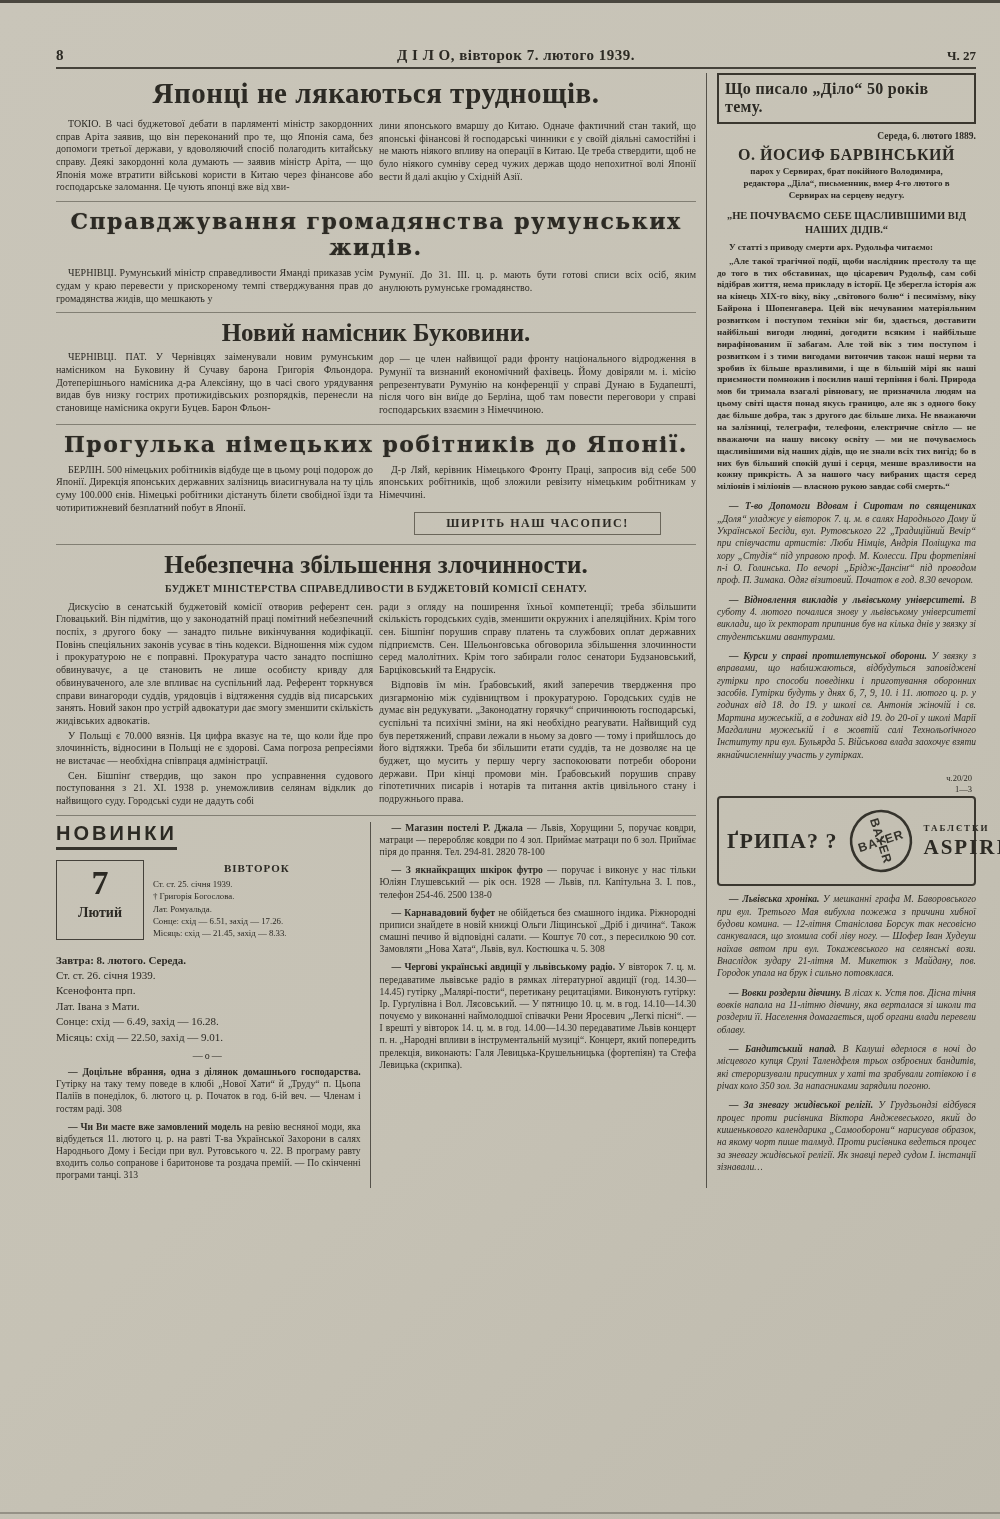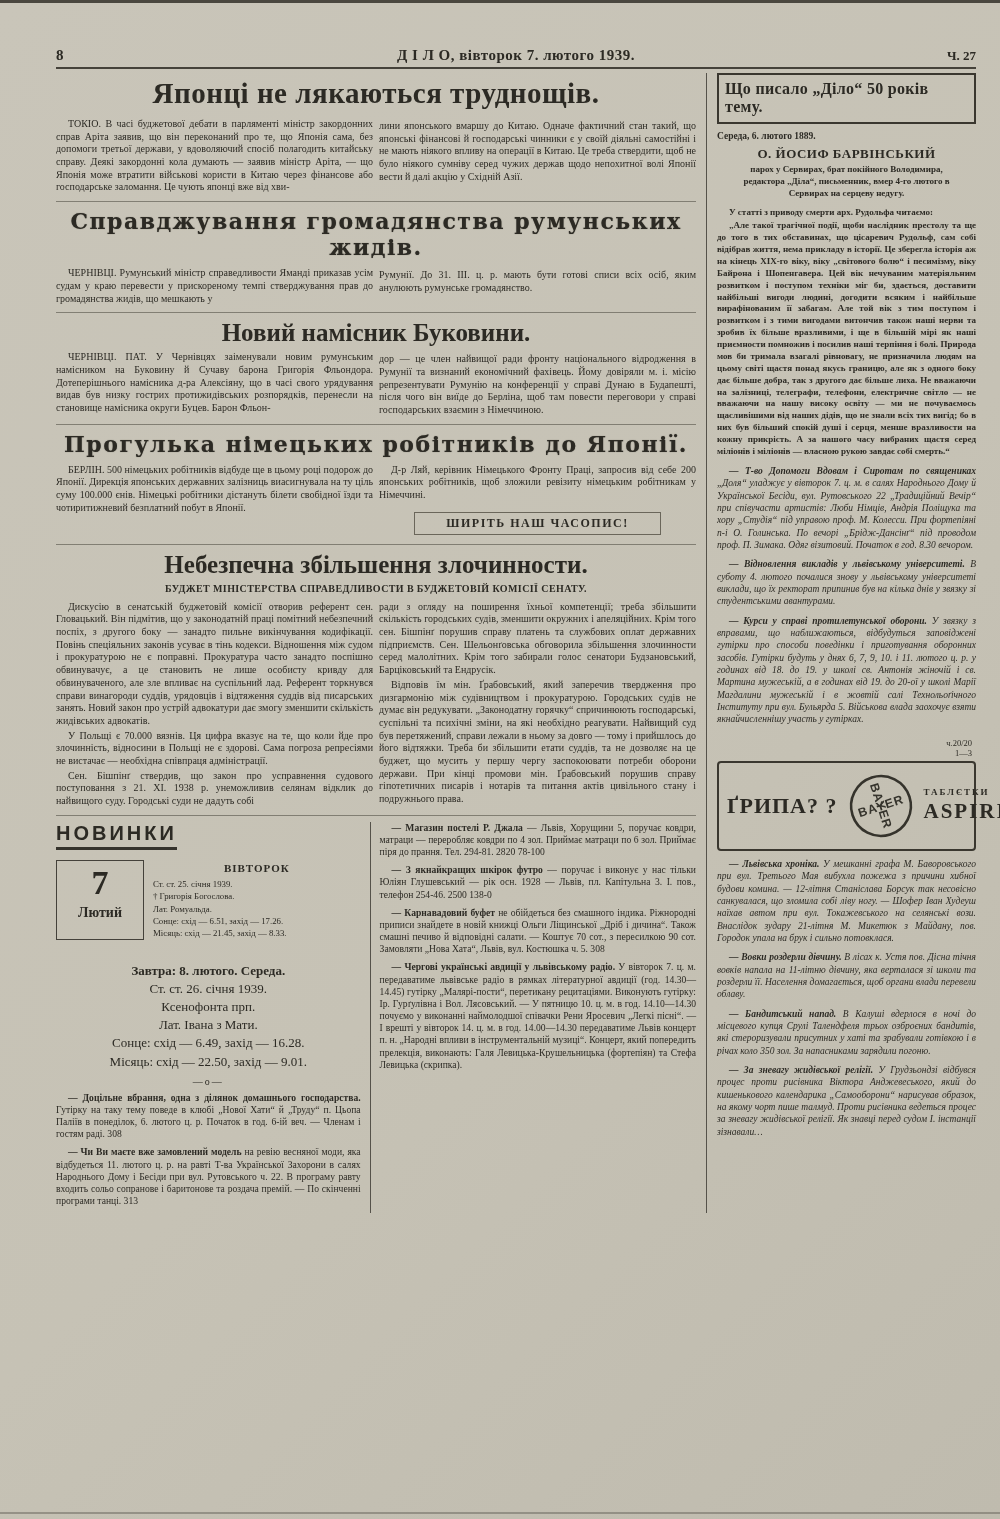--- a/index.html
+++ b/index.html
@@ -53,29 +53,29 @@
     display:inline-block; font-family:"Liberation Sans","DejaVu Sans",sans-serif;
     font-size:20px; font-weight:bold; letter-spacing:3px;
     border-bottom:3px solid #35332c; padding-bottom:2px; margin-bottom:6px;
   }
   .calendar { display:flex; gap:9px; margin-top:4px; }
   .cal-box { width:88px; border:1.5px solid #44413a; text-align:center; padding:5px 0 7px; }
   .cal-day { font-size:34px; font-weight:bold; line-height:1; }
   .cal-month { font-size:14px; font-weight:bold; margin-top:5px; }
   .cal-info { flex:1; font-size:8.8px; line-height:1.4; padding-top:1px; min-width:0; }
   .cal-weekday { text-align:center; font-weight:bold; font-size:11px; letter-spacing:1px; margin-bottom:2px; }
-  .tomorrow { font-size:13px; line-height:1.4; margin-top:22px;text-align:center; }
+  .tomorrow { font-size:11px; line-height:1.4; margin-top:13px; }
   .bold { font-weight:bold; }
   .odiv { text-align:center; font-size:10px; margin:5px 0; letter-spacing:2px; }
 
   .item { font-size:9.6px; line-height:1.27; text-align:justify; text-indent:12px; margin-bottom:6px; }
 
   .fifty-box { border:2px solid #3a372f; padding:5px 6px 6px; font-weight:bold; font-size:16px; letter-spacing:.3px; }
-  .fifty-date { text-align:left; font-weight:bold; font-size:9.5px; margin:7px 0 5px; }
-  .obit-name { text-align:center; font-weight:bold; font-size:13px; letter-spacing:.5px; }
+  .fifty-date { text-align:right; font-weight:bold; font-size:9.5px; margin:7px 0 5px; }
+  .obit-name { text-align:center; font-weight:bold; font-size:16px; letter-spacing:.5px; }
   .obit-text { font-size:9px; font-weight:bold; text-align:center; line-height:1.32; margin:2px 14px 7px; }
   .quote-heading { text-align:center; font-weight:bold; font-size:10.5px; line-height:1.35; margin:3px 6px 5px; }
   .quote-intro { font-size:9px; font-weight:bold; text-indent:12px; margin-bottom:2px; line-height:1.3; }
   .quote-body { font-size:9px; font-weight:bold; line-height:1.32; text-align:justify; text-indent:12px; }
 
   .ritem { font-size:9.5px; line-height:1.3; text-align:justify; text-indent:12px; margin-top:7px;font-style:italic; }
 
   .ad-wrap { margin:12px 0 4px; }
   .ad-ref { text-align:right; font-size:8.5px; line-height:1.25; padding-right:4px; }
   .ad-ref span { display:block; }
@@ -138,21 +138,21 @@
           </div>
         </section>
 
         <div class="rule"></div>
 
         <section class="article">
           <h2 class="headline-fancy">Прогулька німецьких робітників до Японії.</h2>
           <div class="cols">
             <p class="col body indent">БЕРЛІН. 500 німецьких робітників відбуде ще в цьому році подорож до Японії. Дирекція японських державних залізниць виасигнувала на ту ціль суму 100.000 єнів. Німецькі робітники дістануть білети свобідної їзди та чотиритижневий безплатний побут в Японії.</p>
             <div class="col">
-              <p class="body indent">Д-р Ляй, керівник Німецького Фронту Праці, запросив від себе 200 японських робітників, щоб зложили ревізиту німецьким робітникам у Німеччині.</p>
+              <p class="body indent">Д-р Ляй, керівник Німецького Фронту Праці, запросив від себе 500 японських робітників, щоб зложили ревізиту німецьким робітникам у Німеччині.</p>
               <div class="slogan">ШИРІТЬ НАШ ЧАСОПИС!</div>
             </div>
           </div>
         </section>
 
         <div class="rule"></div>
 
         <section class="article">
           <h1 class="headline-lg">Небезпечна збільшення злочинности.</h1>
           <div class="subhead">БУДЖЕТ МІНІСТЕРСТВА СПРАВЕДЛИВОСТИ В БУДЖЕТОВІЙ КОМІСІЇ СЕНАТУ.</div>
@@ -213,20 +213,21 @@
       </div>
 
       <aside class="right-col">
 
         <div class="fifty-box">
           <span>Що писало „Діло“ 50 років тему.</span>
         </div>
         <div class="fifty-date">Середа, 6. лютого 1889.</div>
         <div class="obit-name">О. ЙОСИФ БАРВІНСЬКИЙ</div>
         <p class="obit-text">парох у Сервирах, брат покійного Володимира, редактора „Діла“, письменник, вмер 4-го лютого в Сервирах на серцеву недугу.</p>
+        <div class="quote-heading">„НЕ ПОЧУВАЄМО СЕБЕ ЩАСЛИВІШИМИ ВІД НАШИХ ДІДІВ.“</div>
         <p class="quote-intro">У статті з приводу смерти арх. Рудольфа читаємо:</p>
         <p class="quote-body">„Але такої трагічної події, щоби наслідник престолу та ще до того в тих обставинах, що цісаревич Рудольф, сам собі відібрав життя, нема прикладу в історії. Це зберегла історія аж на кінець ХІХ-го віку, віку „світового болю“ і песимізму, віку Байрона і Шопенгавера. Цей вік нечуваним матеріяльним розвитком і поступом техніки міг би, здається, доставити найбільші вигоди людині, догодити всяким і найбільше вирафінованим її забагам. Але той вік з тим поступом і розвитком і з тими вигодами витончив також наші нерви та зробив їх більше вразливими, і ще в більшій мірі як наші приємности помножив і посилив наші терпіння і болі. Природа мов би тримала взагалі рівновагу, не призначила людям на цьому світі щастя понад якусь границю, але як з одного боку дає більше добра, так з другого дає більше лиха. Не вважаючи на залізниці, телеграфи, телефони, електричне світло — не вважаючи на нашу високу освіту — ми не почуваємось щасливішими від наших дідів, що не знали всіх тих вигід; бо в них був більший спокій душі і серця, менше вразливости на кожну прикрість. А за нашого часу вибраних щастя серед міліонів і міліонів — власною рукою завдає собі смерть.“</p>
 
         <p class="ritem"><b>— Т-во Допомоги Вдовам і Сиротам по священиках</b><span> „Доля“ уладжує у вівторок 7. ц. м. в салях Народнього Дому й Української Бесіди, вул. Рутовського 22 „Традиційний Вечір“ при співучасти артистів: Люби Німців, Андрія Поліщука та хору „Студія“ під управою проф. М. Колесси. При фортепіяні п-і О. Голинська. По вечорі „Брідж-Дансінґ“ під проводом проф. П. Зимака. Одяг візитовий. Початок в год. 8.30 вечором.</span></p>
         <p class="ritem"><b>— Відновлення викладів у львівському університеті.</b><span> В суботу 4. лютого почалися знову у львівському університеті виклади, що їх ректорат припинив був на кілька днів у звязку зі студентськими авантурами.</span></p>
         <p class="ritem"><b>— Курси у справі протилетунської оборони.</b><span> У звязку з вправами, що наближаються, відбудуться заповіджені гутірки про способи поведінки і приготування оборонних засобів. Гутірки будуть у днях 6, 7, 9, 10. і 11. лютого ц. р. у годинах від 18. до 19. у школі св. Антонія жіночій і св. Мартина мужеській, а в годинах від 19. до 20-ої у школі Марії Магдалини мужеській і в жовтій салі Технольоґічного Інституту при вул. Бульярда 5. Військова влада заохочує взяти якнайчисленнішу участь у гутірках.</span></p>
 
         <div class="ad-wrap">
           <div class="ad-ref">
             <span>ч.20/20</span>

